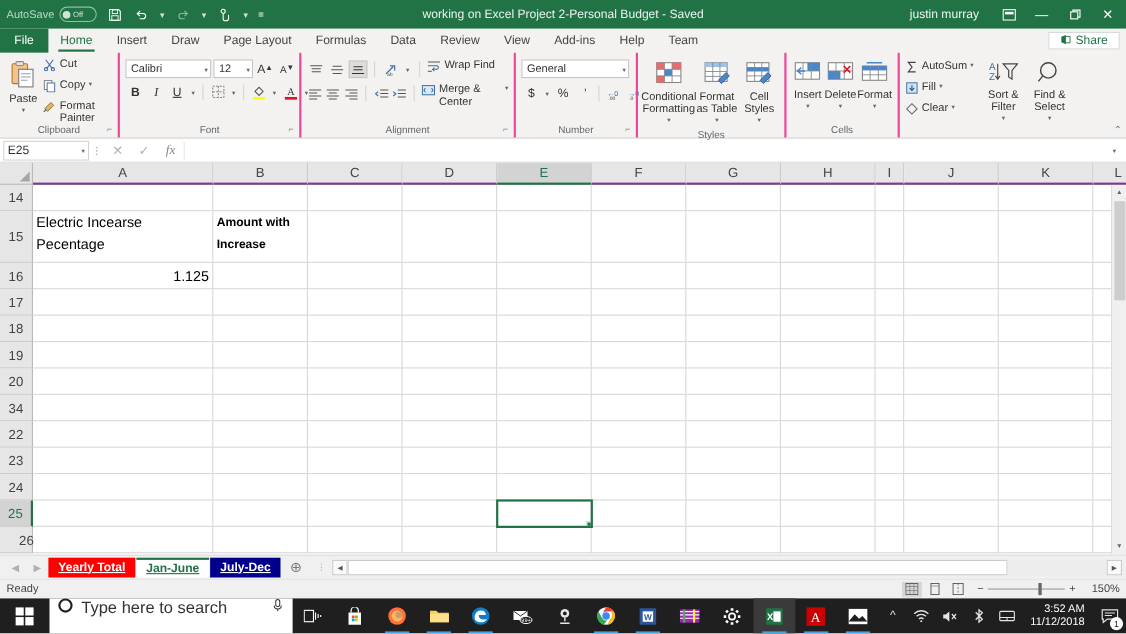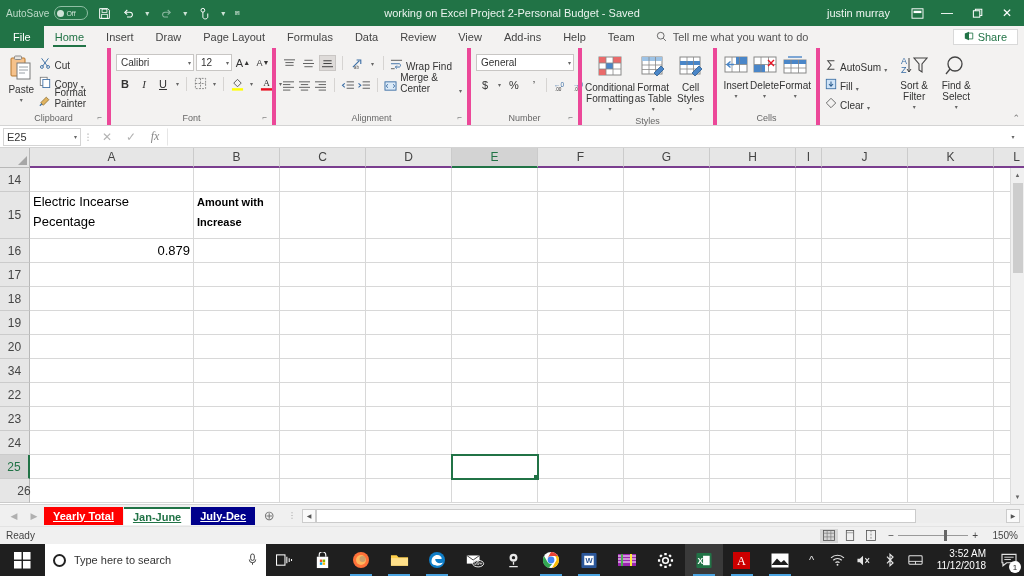--- a/index.html
+++ b/index.html
@@ -64,35 +64,35 @@
     margin-left:auto; display:flex; align-items:center; gap:4px; font-size:11px; color:#217346;
     padding:0 10px; height:16px; align-self:center; border:1px solid #d9d9d9; background:#fff; margin-right:6px;
   }
 
   
   .ribbon {
     flex:0 0 78px; height:78px; background:#f3f2f1; border-bottom:1px solid #d4d4d4;
     display:flex; align-items:stretch; position:relative;
   }
   .group { display:flex; flex-direction:column; position:relative; padding:2px 0 0 0; }
-  .group + .group { border-left:4px solid #ec4899; }
+  .group + .group { border-left:2px solid #ec4899; }
   .group-body { flex:1; display:flex; align-items:flex-start; padding:3px 5px 0 5px; }
   .group-label {
     height:13px; font-size:9px; color:#666; text-align:center; line-height:13px; position:relative;
   }
   .dialog-launcher {
     position:absolute; right:5px; bottom:1px; font-size:8px; color:#888;
   }
 
   .bigbtn {
     display:flex; flex-direction:column; align-items:center; justify-content:flex-start;
     width:42px; font-size:10px; color:#333; padding-top:2px; line-height:11px; text-align:center;
   }
   .bigbtn .ic { margin-bottom:1px; }
-  .smallrow { display:flex; align-items:flex-end; gap:3px; height:18px; font-size:10px; color:#333; }
+  .smallrow { display:flex; align-items:flex-start; gap:3px; height:18px; font-size:10px; color:#333; }
   .smallcol { display:flex; flex-direction:column; gap:1px; }
   .caret { font-size:6px; color:#666; }
 
   .combo {
     border:1px solid #c8c6c4; background:#fff; height:17px; display:flex; align-items:center;
     font-size:10px; padding:0 2px 0 4px; color:#333;
   }
   .combo .cv { flex:1; overflow:hidden; white-space:nowrap; }
   .combo .cd { font-size:6px; color:#666; padding-left:3px; }
 
@@ -215,22 +215,22 @@
   .zs-knob { position:absolute; left:46px; top:-5px; width:3px; height:11px; background:#666; }
   .zoom-val { width:32px; text-align:right; }
 
   
   .taskbar {
     flex:0 0 32px; height:32px; background:#1f1f1f; display:flex; align-items:center;
     color:#fff; font-size:11px;
   }
   .startbtn { width:46px; height:32px; display:flex; align-items:center; justify-content:center; }
   .searchbox {
-    width:226px; height:32px; background:#fff; display:flex; align-items:center; gap:8px;
-    padding:0 8px; color:#333; font-size:11px;
+    width:226px; height:32px; background:#fff; display:flex; gap:8px;
+    padding:0 8px; color:#333; font-size:15px;
   }
   .search-circle { width:13px; height:13px; border:2px solid #222; border-radius:50%; flex:0 0 13px; }
   .tb-icon {
     width:39px; height:32px; display:flex; align-items:center; justify-content:center; position:relative;
   }
   .tb-icon.running:after {
     content:""; position:absolute; bottom:0; left:8px; right:8px; height:2px; background:#4aa3e0;
   }
   .tb-icon.active { background:#3a3a3a; }
   .tray { margin-left:auto; display:flex; align-items:center; height:32px; }
@@ -313,29 +313,20 @@
       <div class="tab">Insert</div>
       <div class="tab">Draw</div>
       <div class="tab">Page Layout</div>
       <div class="tab">Formulas</div>
       <div class="tab">Data</div>
       <div class="tab">Review</div>
       <div class="tab">View</div>
       <div class="tab">Add-ins</div>
       <div class="tab">Help</div>
       <div class="tab">Team</div>
-      <div class="tellme">
-        <span>
-          <svg width="11" height="11" viewBox="0 0 14 14">
-              <circle cx="6" cy="6" r="4.3" fill="none" stroke="#555" stroke-width="1.1"></circle>
-              <path d="M9.3 9.3 12.6 12.6" stroke="#555" stroke-width="1.1"></path>
-            </svg>
-        </span>
-        <span>Tell me what you want to do</span>
-      </div>
       <div class="share-btn">
         <span>
           <svg width="10" height="10" viewBox="0 0 12 12">
               <path d="M1 9V3l5-2v10z" fill="#217346"></path>
               <path d="M6 2.5h4.5v7H6" fill="none" stroke="#217346" stroke-width="1"></path>
             </svg>
         </span>
         <span>Share</span>
       </div>
     </div>
@@ -810,21 +801,21 @@
             <div class="cell" style="width: 86px; flex: 0 0 86px; height: 47px;"></div>
             <div class="cell" style="width: 86px; flex: 0 0 86px; height: 47px;"></div>
             <div class="cell" style="width: 86px; flex: 0 0 86px; height: 47px;"></div>
             <div class="cell" style="width: 26px; flex: 0 0 26px; height: 47px;"></div>
             <div class="cell" style="width: 86px; flex: 0 0 86px; height: 47px;"></div>
             <div class="cell" style="width: 86px; flex: 0 0 86px; height: 47px;"></div>
             <div class="cell" style="width: 46px; flex: 0 0 46px; height: 47px;"></div>
           </div>
           <div class="gridrow">
             <div class="cell num" style="width: 164px; flex: 0 0 164px; height: 24px;">
-              <span class="wrap">0.879</span>
+              <span class="wrap">1.125</span>
             </div>
             <div class="cell" style="width: 86px; flex: 0 0 86px; height: 24px;"></div>
             <div class="cell" style="width: 86px; flex: 0 0 86px; height: 24px;"></div>
             <div class="cell" style="width: 86px; flex: 0 0 86px; height: 24px;"></div>
             <div class="cell" style="width: 86px; flex: 0 0 86px; height: 24px;"></div>
             <div class="cell" style="width: 86px; flex: 0 0 86px; height: 24px;"></div>
             <div class="cell" style="width: 86px; flex: 0 0 86px; height: 24px;"></div>
             <div class="cell" style="width: 86px; flex: 0 0 86px; height: 24px;"></div>
             <div class="cell" style="width: 26px; flex: 0 0 26px; height: 24px;"></div>
             <div class="cell" style="width: 86px; flex: 0 0 86px; height: 24px;"></div>

